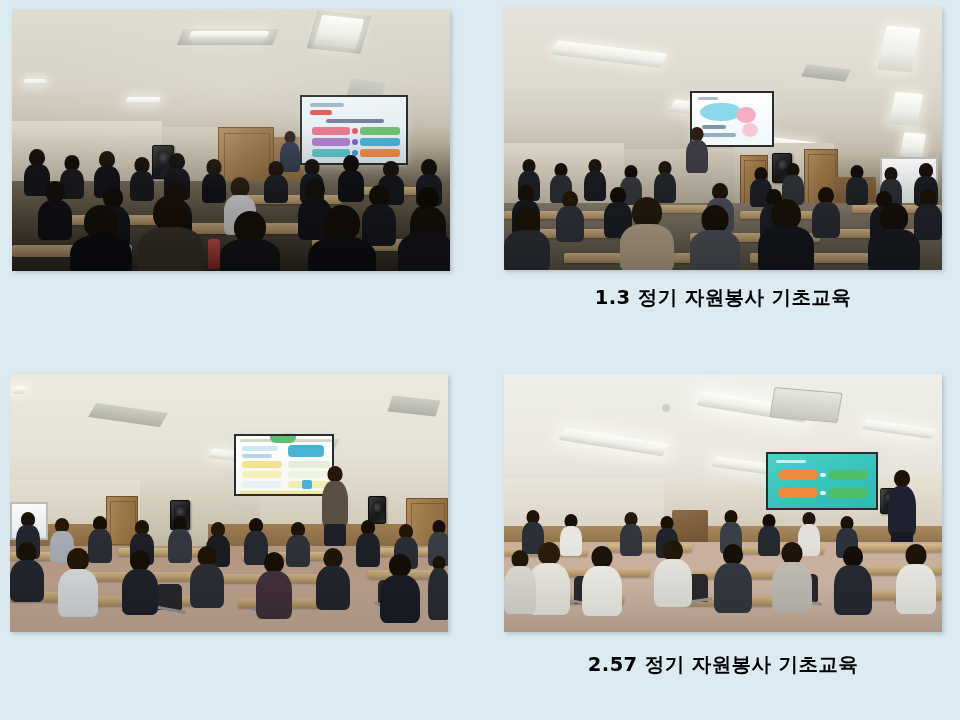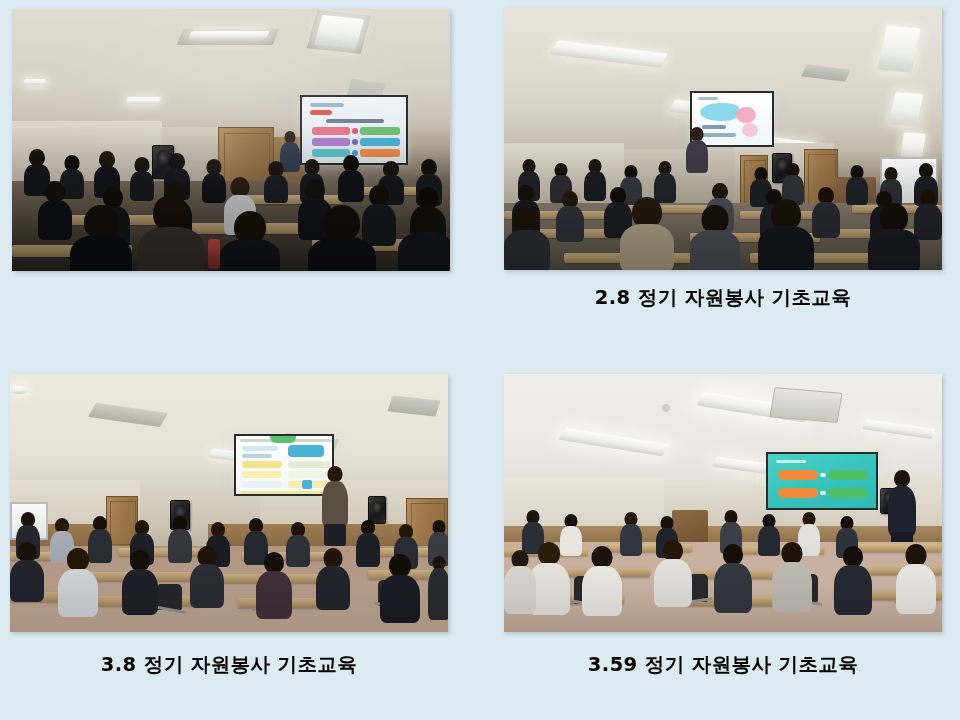--- a/index.html
+++ b/index.html
@@ -512,21 +512,21 @@
             <div class="body" style="top:23px;width:46px;height:42px;background:#2d3037;"></div>
           </div>
         <div class="person" style="left:364px;top:196px;width:52px;height:66px;">
             <div class="head" style="top:0;width:28px;height:29px;background:#161008;"></div>
             <div class="body" style="top:26px;width:52px;height:44px;background:#1a1d23;"></div>
           </div>
 
         <div class="dark-overlay"></div>
       </div>
     </div>
-    <div class="caption">2.8  정기 자원봉사 기초교육</div>
+    <div class="caption">1.3  정기 자원봉사 기초교육</div>
   </div>
 
   <div class="cell cell-2">
     <div class="photo p3">
       <div class="blurwrap">
         <div class="bg"></div>
 
         <div class="ceil-vent" style="left:82px;top:34px;width:72px;height:14px;transform:skew(-30deg,8deg);"></div>
         <div class="ceil-light" style="left:200px;top:78px;width:58px;height:9px;transform:skew(-26deg,7deg);"></div>
         <div class="ceil-vent" style="left:272px;top:62px;width:54px;height:14px;transform:skew(-26deg,7deg);"></div>
@@ -666,21 +666,20 @@
             <div class="body" style="top:21px;width:40px;height:48px;background:#1b1e25;"></div>
           </div>
         <div class="person" style="left:418px;top:182px;width:22px;height:62px;">
             <div class="head" style="top:0;width:13px;height:14px;background:#1d1308;"></div>
             <div class="body" style="top:12px;width:22px;height:52px;background:#2b2e35;"></div>
           </div>
 
         <div class="dark-overlay"></div>
       </div>
     </div>
-    <div class="caption">3.8  정기 자원봉사 기초교육</div>
   </div>
 
   <div class="cell cell-3">
     <div class="photo p4">
       <div class="blurwrap">
         <div class="bg"></div>
 
         <div class="ceil-light" style="left:58px;top:62px;width:104px;height:12px;transform:skew(-30deg,9deg);box-shadow:0 0 16px 5px rgba(255,255,250,.7);"></div>
         <div class="ceil-light" style="left:196px;top:26px;width:108px;height:14px;transform:skew(-26deg,9deg);box-shadow:0 0 18px 6px rgba(255,255,250,.75);"></div>
         <div class="ceil-light" style="left:210px;top:88px;width:80px;height:10px;transform:skew(-26deg,8deg);box-shadow:0 0 14px 4px rgba(255,255,250,.6);"></div>
@@ -804,16 +803,16 @@
             <div class="body" style="top:20px;width:40px;height:50px;background:#efede7;"></div>
           </div>
         <div class="person" style="left:0px;top:176px;width:32px;height:62px;">
             <div class="head" style="top:0;width:17px;height:18px;background:#231709;"></div>
             <div class="body" style="top:16px;width:32px;height:48px;background:#dedcd5;"></div>
           </div>
 
         <div class="dark-overlay"></div>
       </div>
     </div>
-    <div class="caption">3.59  정기 자원봉사 기초교육</div>
+    <div class="caption">2.57  정기 자원봉사 기초교육</div>
   </div>
 
 </div>
 
 </body></html>

